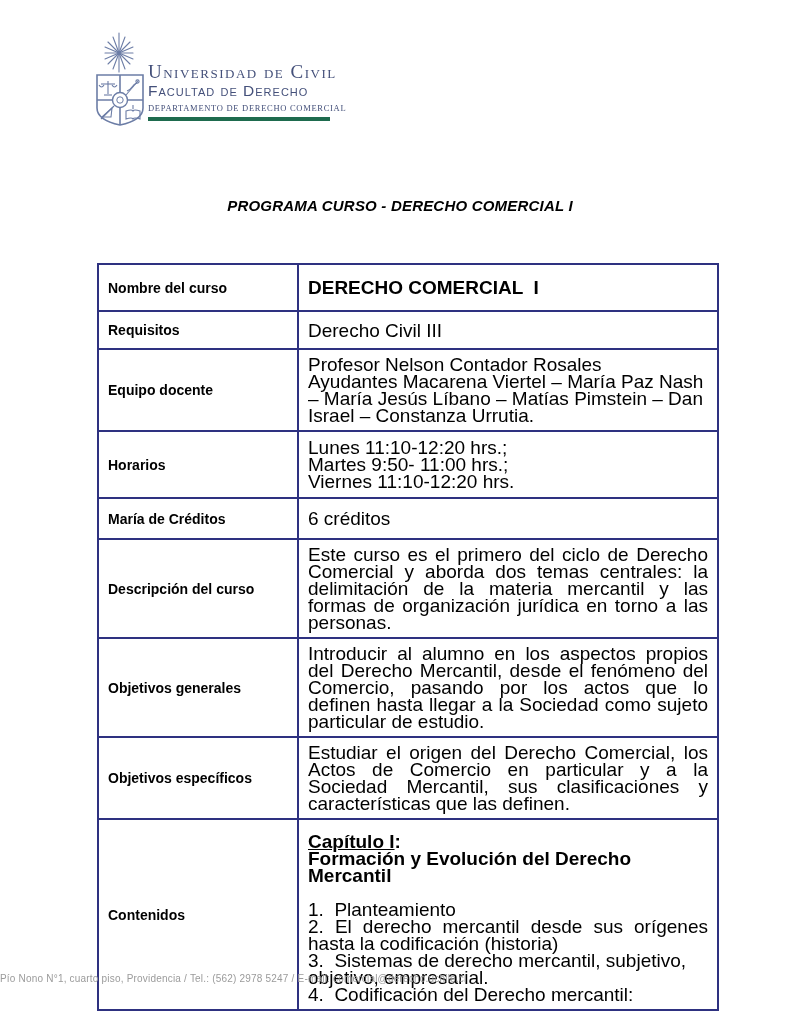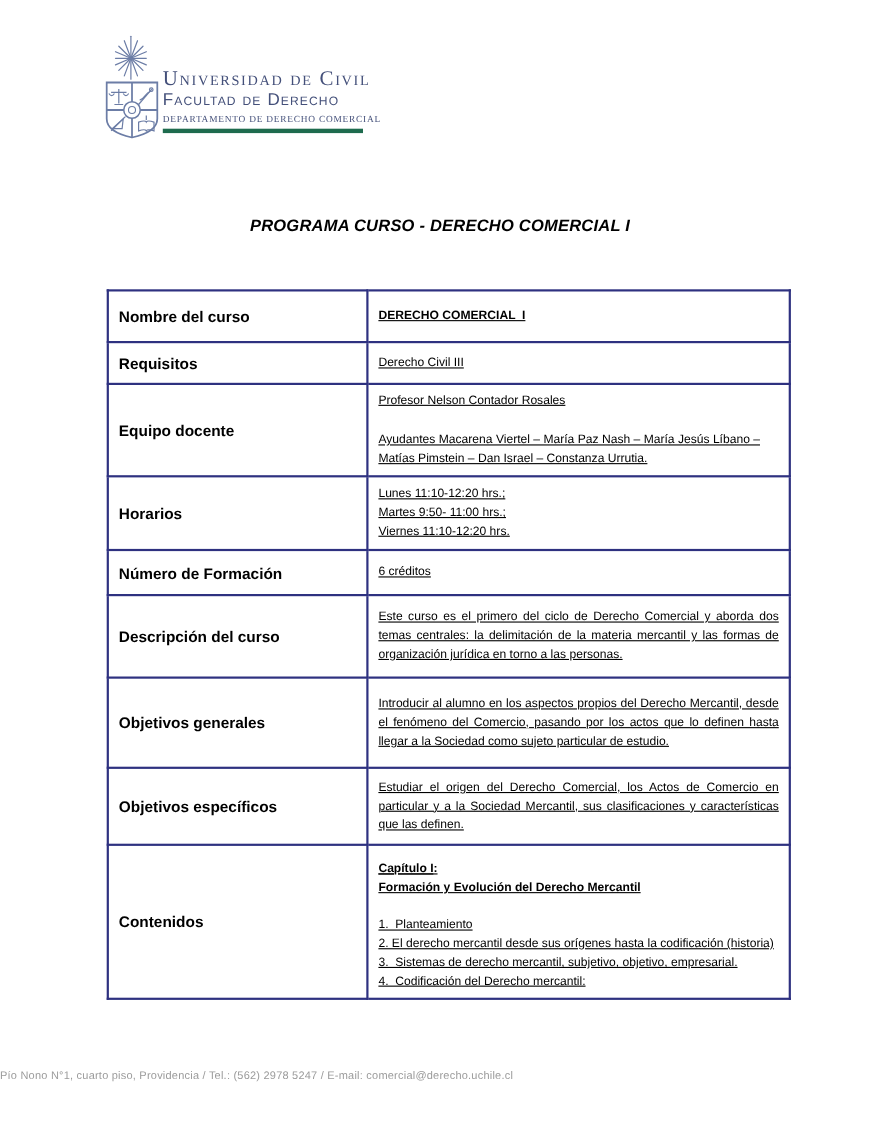--- a/index.html
+++ b/index.html
@@ -67,36 +67,35 @@
     width: 622px;
     border-collapse: collapse;
     table-layout: fixed;
   }
   table.course td {
     border: 2px solid #2e3180;
     vertical-align: middle;
     overflow: hidden;
   }
   td.lbl {
-    width: 236px;
+    width: 200px;
     padding: 6px 8px 6px 9px;
     font-weight: bold;
     font-size: 14px;
     line-height: 16px;
   }
   td.val {
     padding: 6px 9px 6px 9px;
-    font-size: 11px;
+    font-size: 19px;
     line-height: 17px;
-    text-decoration: underline;
   }
   .lbl-note { font-weight: normal; font-size: 11px; }
   .val-bold { font-weight: bold; white-space: pre-wrap; }
   .justify { text-align: justify; }
-  .para-gap { margin-top: 19px; }
+  .para-gap { margin-top: 0; }
   .r1  { height: 47px; }
   .r2  { height: 45px; }
   .r3  { height: 38px; }
   .r4  { height: 76px; }
   .r5  { height: 67px; }
   .r6  { height: 41px; }
   .r7  { height: 75px; }
   .r8  { height: 82px; }
   .r9  { height: 70px; }
   .r10 { height: 135px; }
@@ -209,21 +208,21 @@
     </tr>
     <tr class="r5">
       <td class="lbl">Horarios</td>
       <td class="val">
         <div>Lunes 11:10-12:20 hrs.;</div>
         <div>Martes 9:50- 11:00 hrs.;</div>
         <div>Viernes 11:10-12:20 hrs.</div>
       </td>
     </tr>
     <tr class="r6">
-      <td class="lbl">Número de Formación</td>
+      <td class="lbl">María de Créditos</td>
       <td class="val">6 créditos</td>
     </tr>
     <tr class="r7">
       <td class="lbl">Descripción del curso</td>
       <td class="val justify">Este curso es el primero del ciclo de Derecho Comercial y aborda dos temas centrales: la delimitación de la materia mercantil y las formas de organización jurídica en torno a las personas.</td>
     </tr>
     <tr class="r8">
       <td class="lbl">Objetivos generales</td>
       <td class="val justify">Introducir al alumno en los aspectos propios del Derecho Mercantil, desde el fenómeno del Comercio, pasando por los actos que lo definen hasta llegar a la Sociedad como sujeto particular de estudio.</td>
     </tr>

